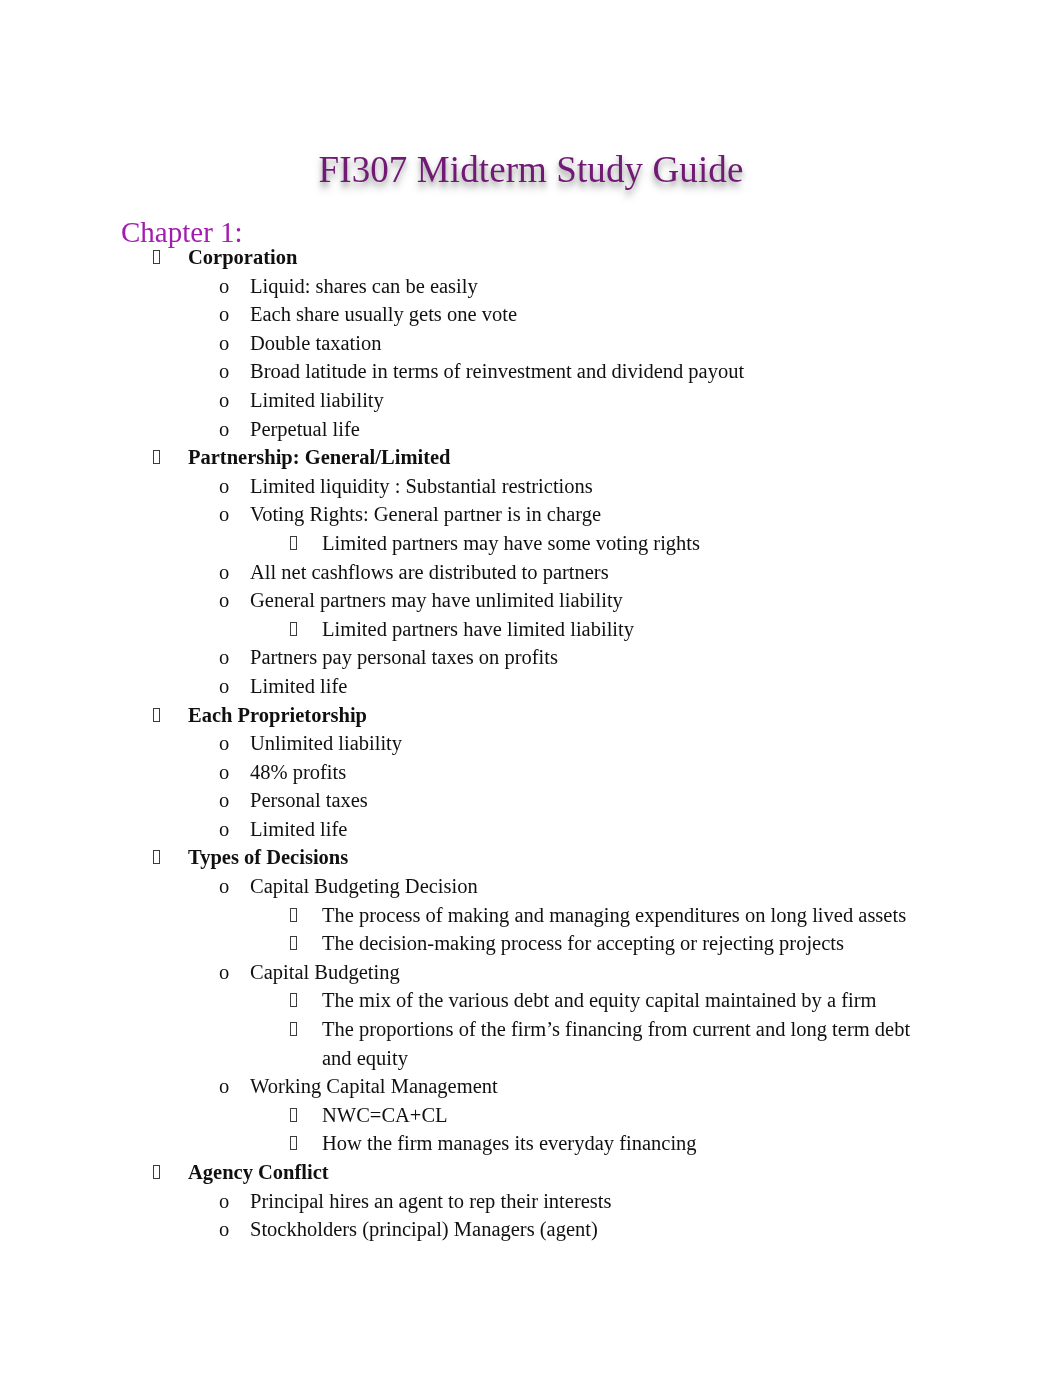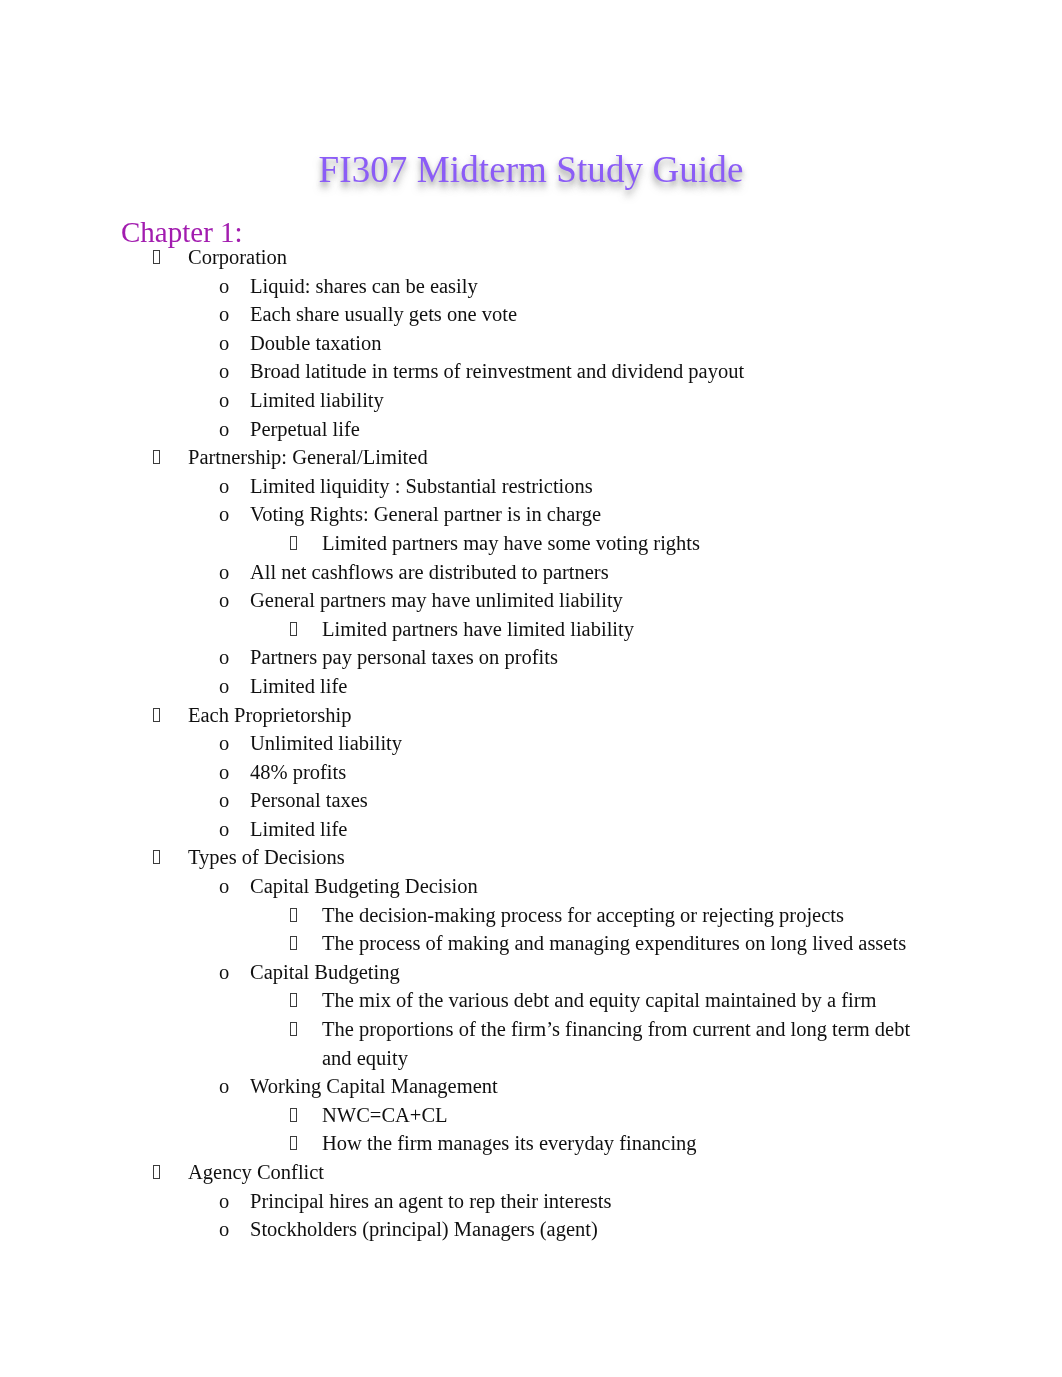--- a/index.html
+++ b/index.html
@@ -30,21 +30,21 @@
     top: 122px;
     width: 1062px;
     text-align: center;
   }
   .doc-title {
     display: inline-block;
     font-size: 37px;
     line-height: 46px;
     font-weight: normal;
     letter-spacing: 0.1px;
-    color: #8b5cf6;
+    color: #701a75;
     text-shadow: 0px 6px 7px rgba(120,120,120,0.62),
                  0px 3px 4px rgba(150,150,150,0.40);
   }
 
   
   .chapter-heading {
     position: absolute;
     left: 121px;
     top: 191px;
     font-size: 29px;
@@ -66,20 +66,21 @@
     display: block;
     font-size: 20.5px;
     line-height: 28.6px;
     color: #101010;
   }
 
   
   .lvl1 {
     padding-left: 188px;
     min-height: 28.6px;
+    font-weight: bold;
   }
   .lvl1 > .marker {
     position: absolute;
     left: 153px;
     top: 0;
   }
 
   
   .lvl2 {
     padding-left: 250px;
@@ -158,22 +159,22 @@
       <div class="olitem lvl3"><span class="marker tofu"></span><span class="txt">Limited partners have limited liability</span></div>
       <div class="olitem lvl2"><span class="marker circle-o">o</span><span class="txt">Partners pay personal taxes on profits</span></div>
       <div class="olitem lvl2"><span class="marker circle-o">o</span><span class="txt">Limited life</span></div>
       <div class="olitem lvl1"><span class="marker tofu"></span><span class="txt">Each Proprietorship</span></div>
       <div class="olitem lvl2"><span class="marker circle-o">o</span><span class="txt">Unlimited liability</span></div>
       <div class="olitem lvl2"><span class="marker circle-o">o</span><span class="txt">48% profits</span></div>
       <div class="olitem lvl2"><span class="marker circle-o">o</span><span class="txt">Personal taxes</span></div>
       <div class="olitem lvl2"><span class="marker circle-o">o</span><span class="txt">Limited life</span></div>
       <div class="olitem lvl1"><span class="marker tofu"></span><span class="txt">Types of Decisions</span></div>
       <div class="olitem lvl2"><span class="marker circle-o">o</span><span class="txt">Capital Budgeting Decision</span></div>
+      <div class="olitem lvl3"><span class="marker tofu"></span><span class="txt">The process of making and managing expenditures on long lived assets</span></div>
       <div class="olitem lvl3"><span class="marker tofu"></span><span class="txt">The decision-making process for accepting or rejecting projects</span></div>
-      <div class="olitem lvl3"><span class="marker tofu"></span><span class="txt">The process of making and managing expenditures on long lived assets</span></div>
       <div class="olitem lvl2"><span class="marker circle-o">o</span><span class="txt">Capital Budgeting</span></div>
       <div class="olitem lvl3"><span class="marker tofu"></span><span class="txt">The mix of the various debt and equity capital maintained by a firm</span></div>
       <div class="olitem lvl3"><span class="marker tofu"></span><span class="txt">The proportions of the firm’s financing from current and long term debt and equity</span></div>
       <div class="olitem lvl2"><span class="marker circle-o">o</span><span class="txt">Working Capital Management</span></div>
       <div class="olitem lvl3"><span class="marker tofu"></span><span class="txt">NWC=CA+CL</span></div>
       <div class="olitem lvl3"><span class="marker tofu"></span><span class="txt">How the firm manages its everyday financing</span></div>
       <div class="olitem lvl1"><span class="marker tofu"></span><span class="txt">Agency Conflict</span></div>
       <div class="olitem lvl2"><span class="marker circle-o">o</span><span class="txt">Principal hires an agent to rep their interests</span></div>
       <div class="olitem lvl2"><span class="marker circle-o">o</span><span class="txt">Stockholders (principal) Managers (agent)</span></div>
     </div>

